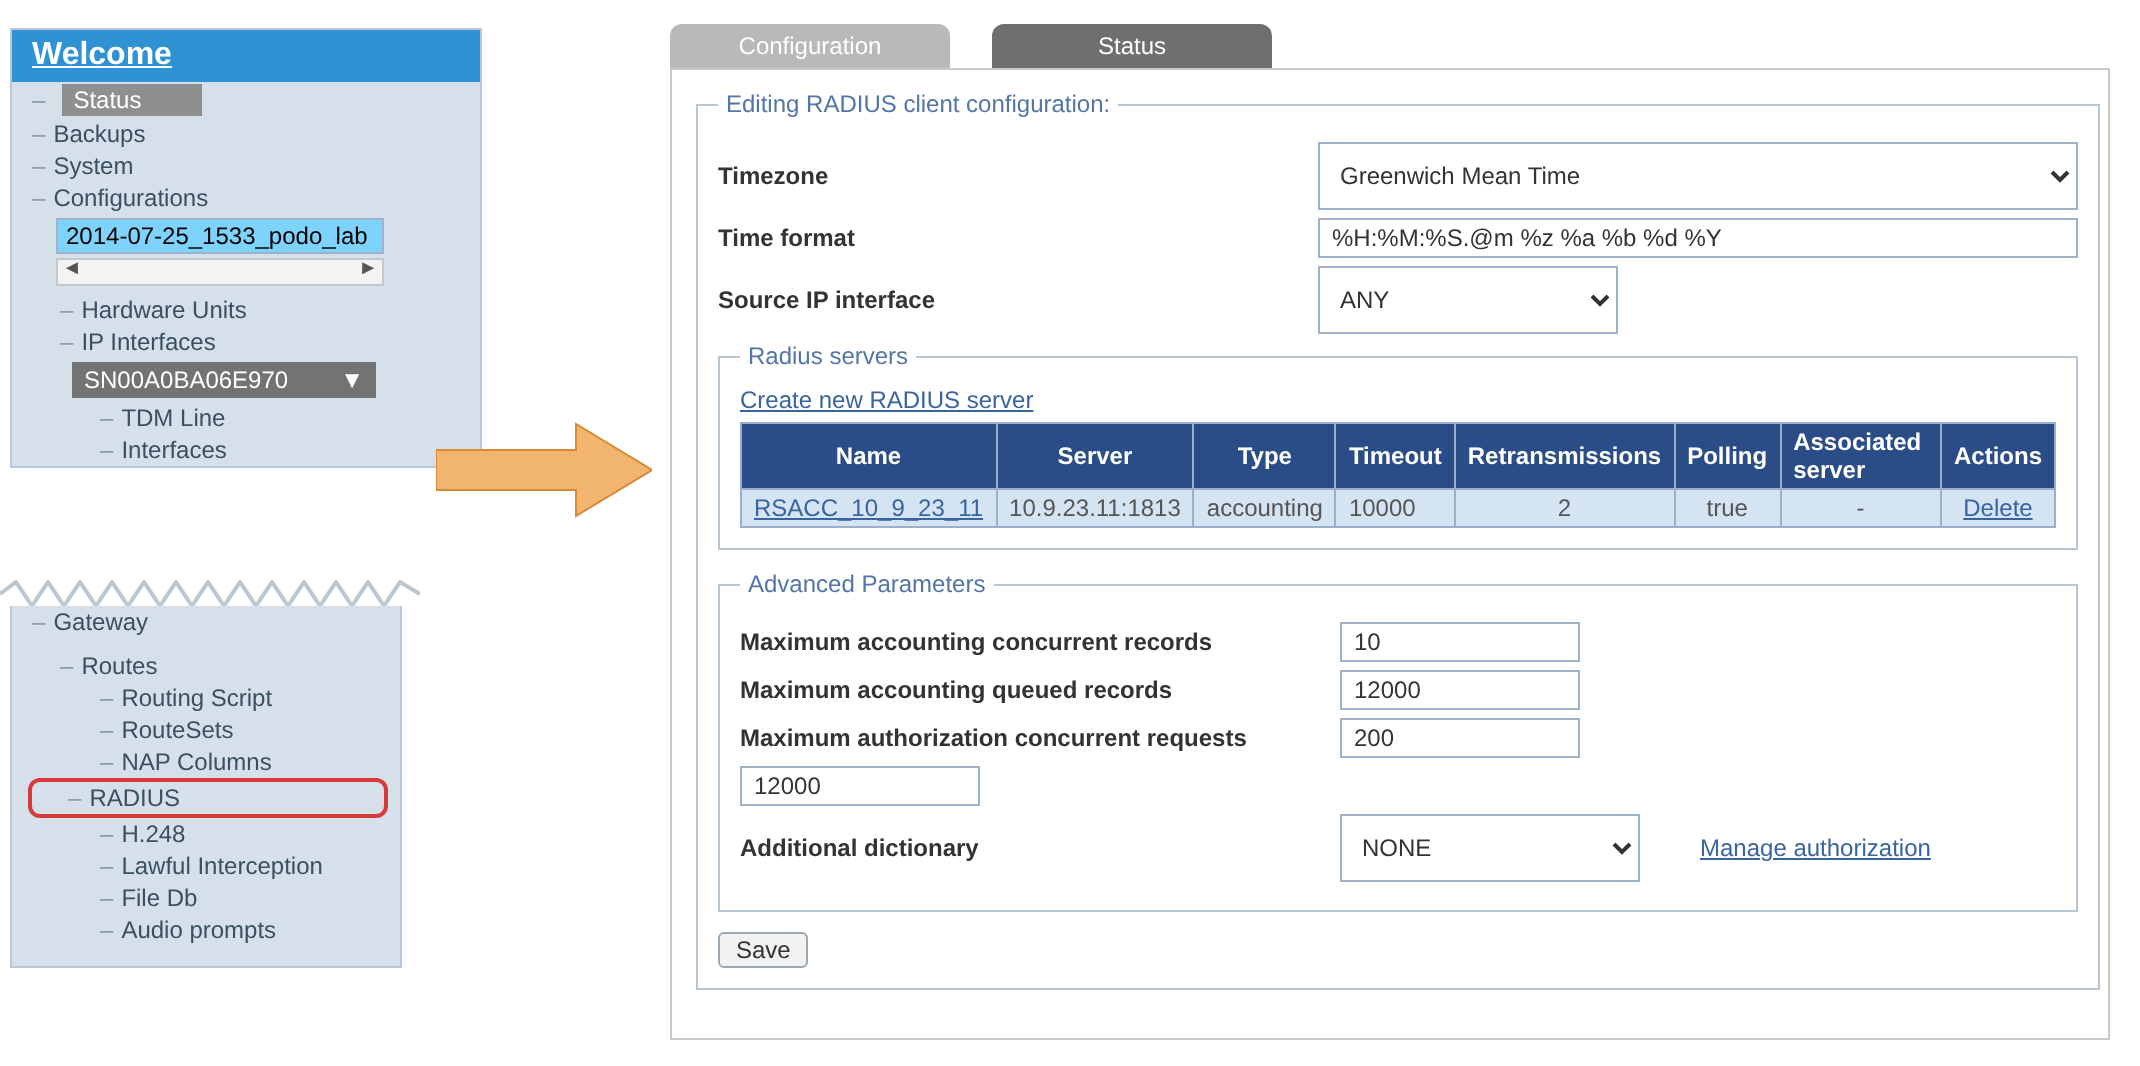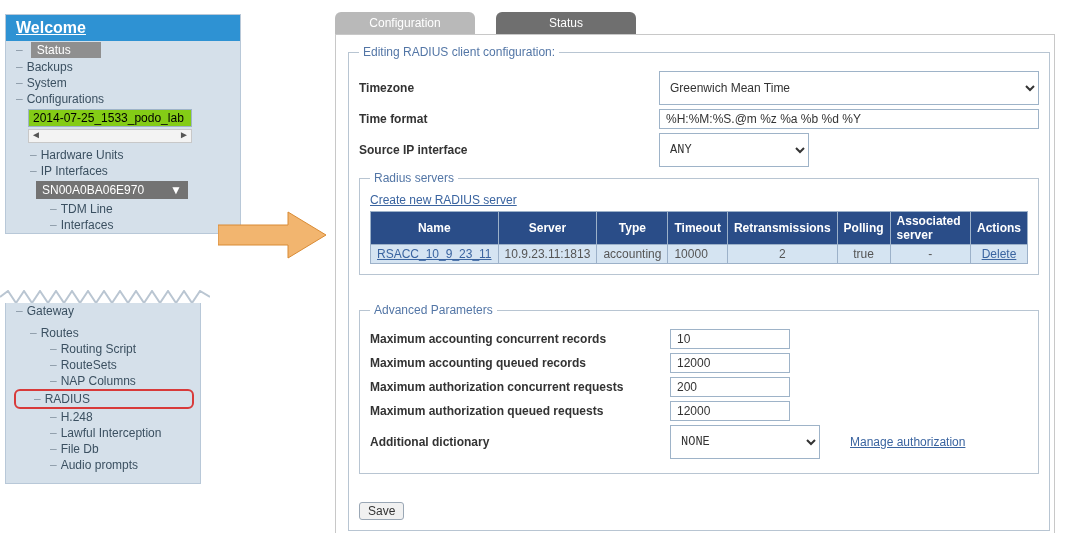--- a/index.html
+++ b/index.html
@@ -43,21 +43,21 @@
   .nav-indent-2 { padding-left: 44px; }
   .status-item {
     background: #8f8f8f;
     color: #fff;
     display: inline-block;
     padding: 1px 30px 1px 6px;
     margin-left: 4px;
   }
   .config-box {
     margin: 2px 8px 2px 22px;
-    background: #84cc16;
+    background: #7dd3fc;
     border: 1px solid #9eb3c8;
     padding: 1px 4px;
     width: 164px;
     overflow: hidden;
     white-space: nowrap;
   }
   .scroll-strip {
     margin: 0 8px 4px 22px;
     width: 164px;
     height: 14px;
@@ -122,33 +122,33 @@
   .tab.inactive { background:#b9b9b9; }
   .tab.active   { background:#6f6f6f; }
 
   .panel {
     border:1px solid #c8c8c8;
     padding: 10px 12px 14px 12px;
     width: 720px;
   }
   fieldset {
     border:1px solid #b8c5d2;
-    margin:0 0 28px 0;
+    margin:0 0 10px 0;
     padding: 8px 10px 10px 10px;
   }
   legend { color:#5376a6; font-size:12px; padding:0 4px;}
   .row { display:flex; align-items:center; margin:4px 0; }
   .row label { width: 300px; font-weight:bold; color:#333; }
   .ctrl {
     border:1px solid #9eb3c8; background:#fff; height:20px;
     padding:1px 6px; font-size:12px; color:#333;
   }
   select.ctrl { height:34px; }
   .w380 { width:380px; }
-  .w150 { width:150px;font-family:Liberation Mono, monospace; }
+  .w150 { width:150px; }
   .w120 { width:120px; }
   .link { color:#3a64a0; text-decoration:underline; cursor:pointer; }
 
   
   .rs-link { margin-bottom:4px; display:inline-block;}
   table.rs { border-collapse:collapse; width:100%; }
   table.rs th {
     background:#2a4d88; color:#fff; font-weight:bold;
     border:1px solid #9cb1c9; padding:2px 6px; font-size:12px; text-align:left;
   }
@@ -344,21 +344,20 @@
         </div>
         <div class="row">
           <label>Maximum accounting queued records</label>
           <input class="ctrl w120" value="12000" style="">
         </div>
         <div class="row">
           <label>Maximum authorization concurrent requests</label>
           <input class="ctrl w120" value="200" style="">
         </div>
         <div class="row">
-          <label>Maximum authorization queued requests</label>
           <input class="ctrl w120" value="12000" style="">
         </div>
         <div class="row">
           <label>Additional dictionary</label>
           <select class="ctrl w150">
             <option>NONE</option>
           </select>
           <span style="width:30px"></span>
           <span class="link">Manage authorization</span>
         </div>

